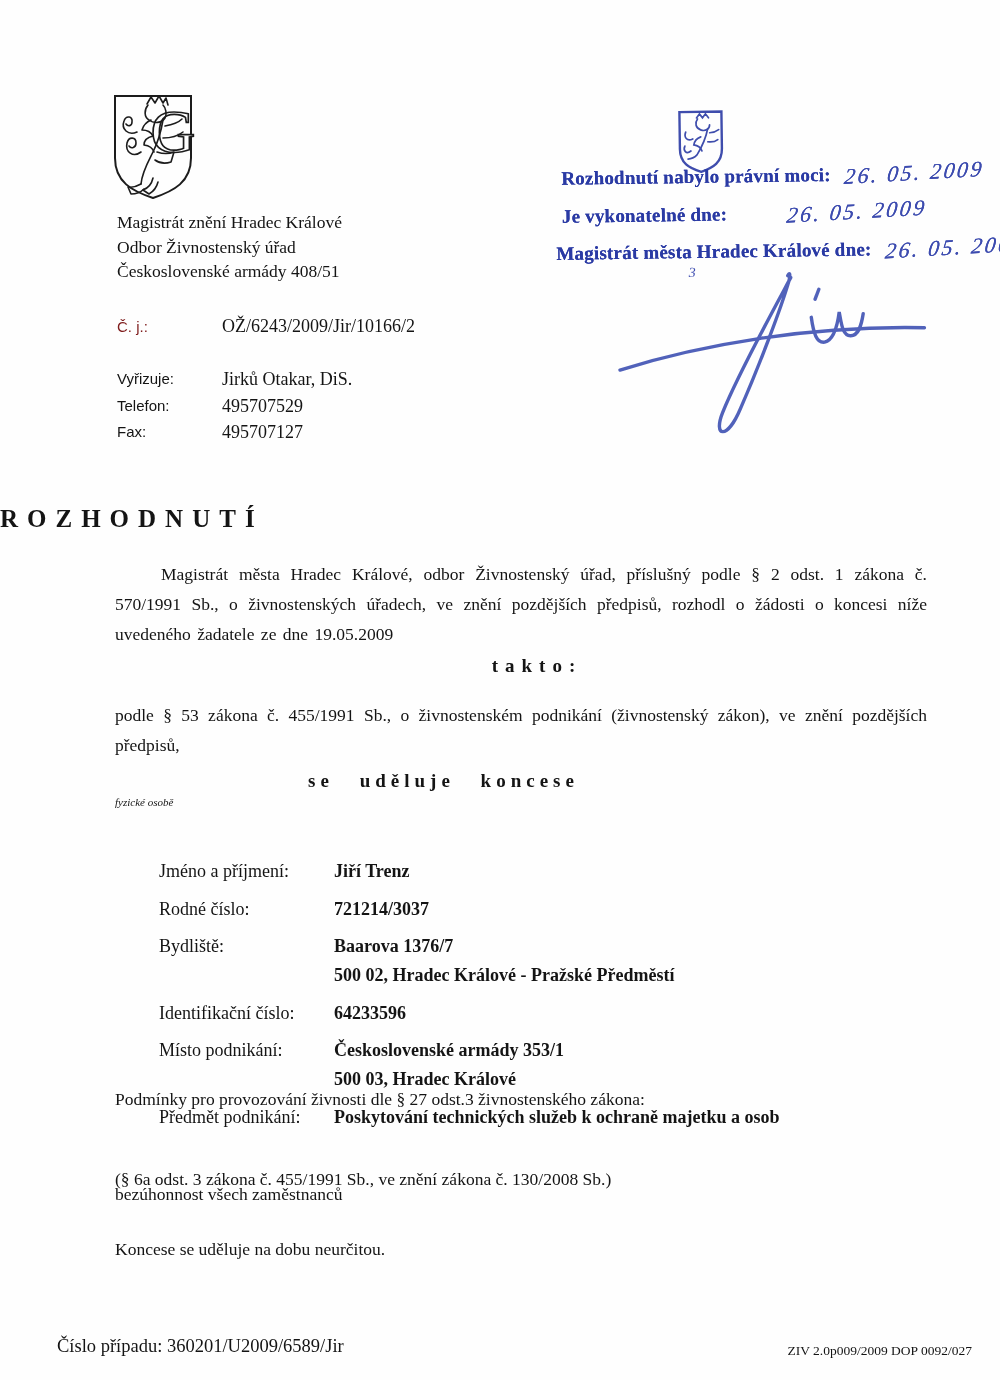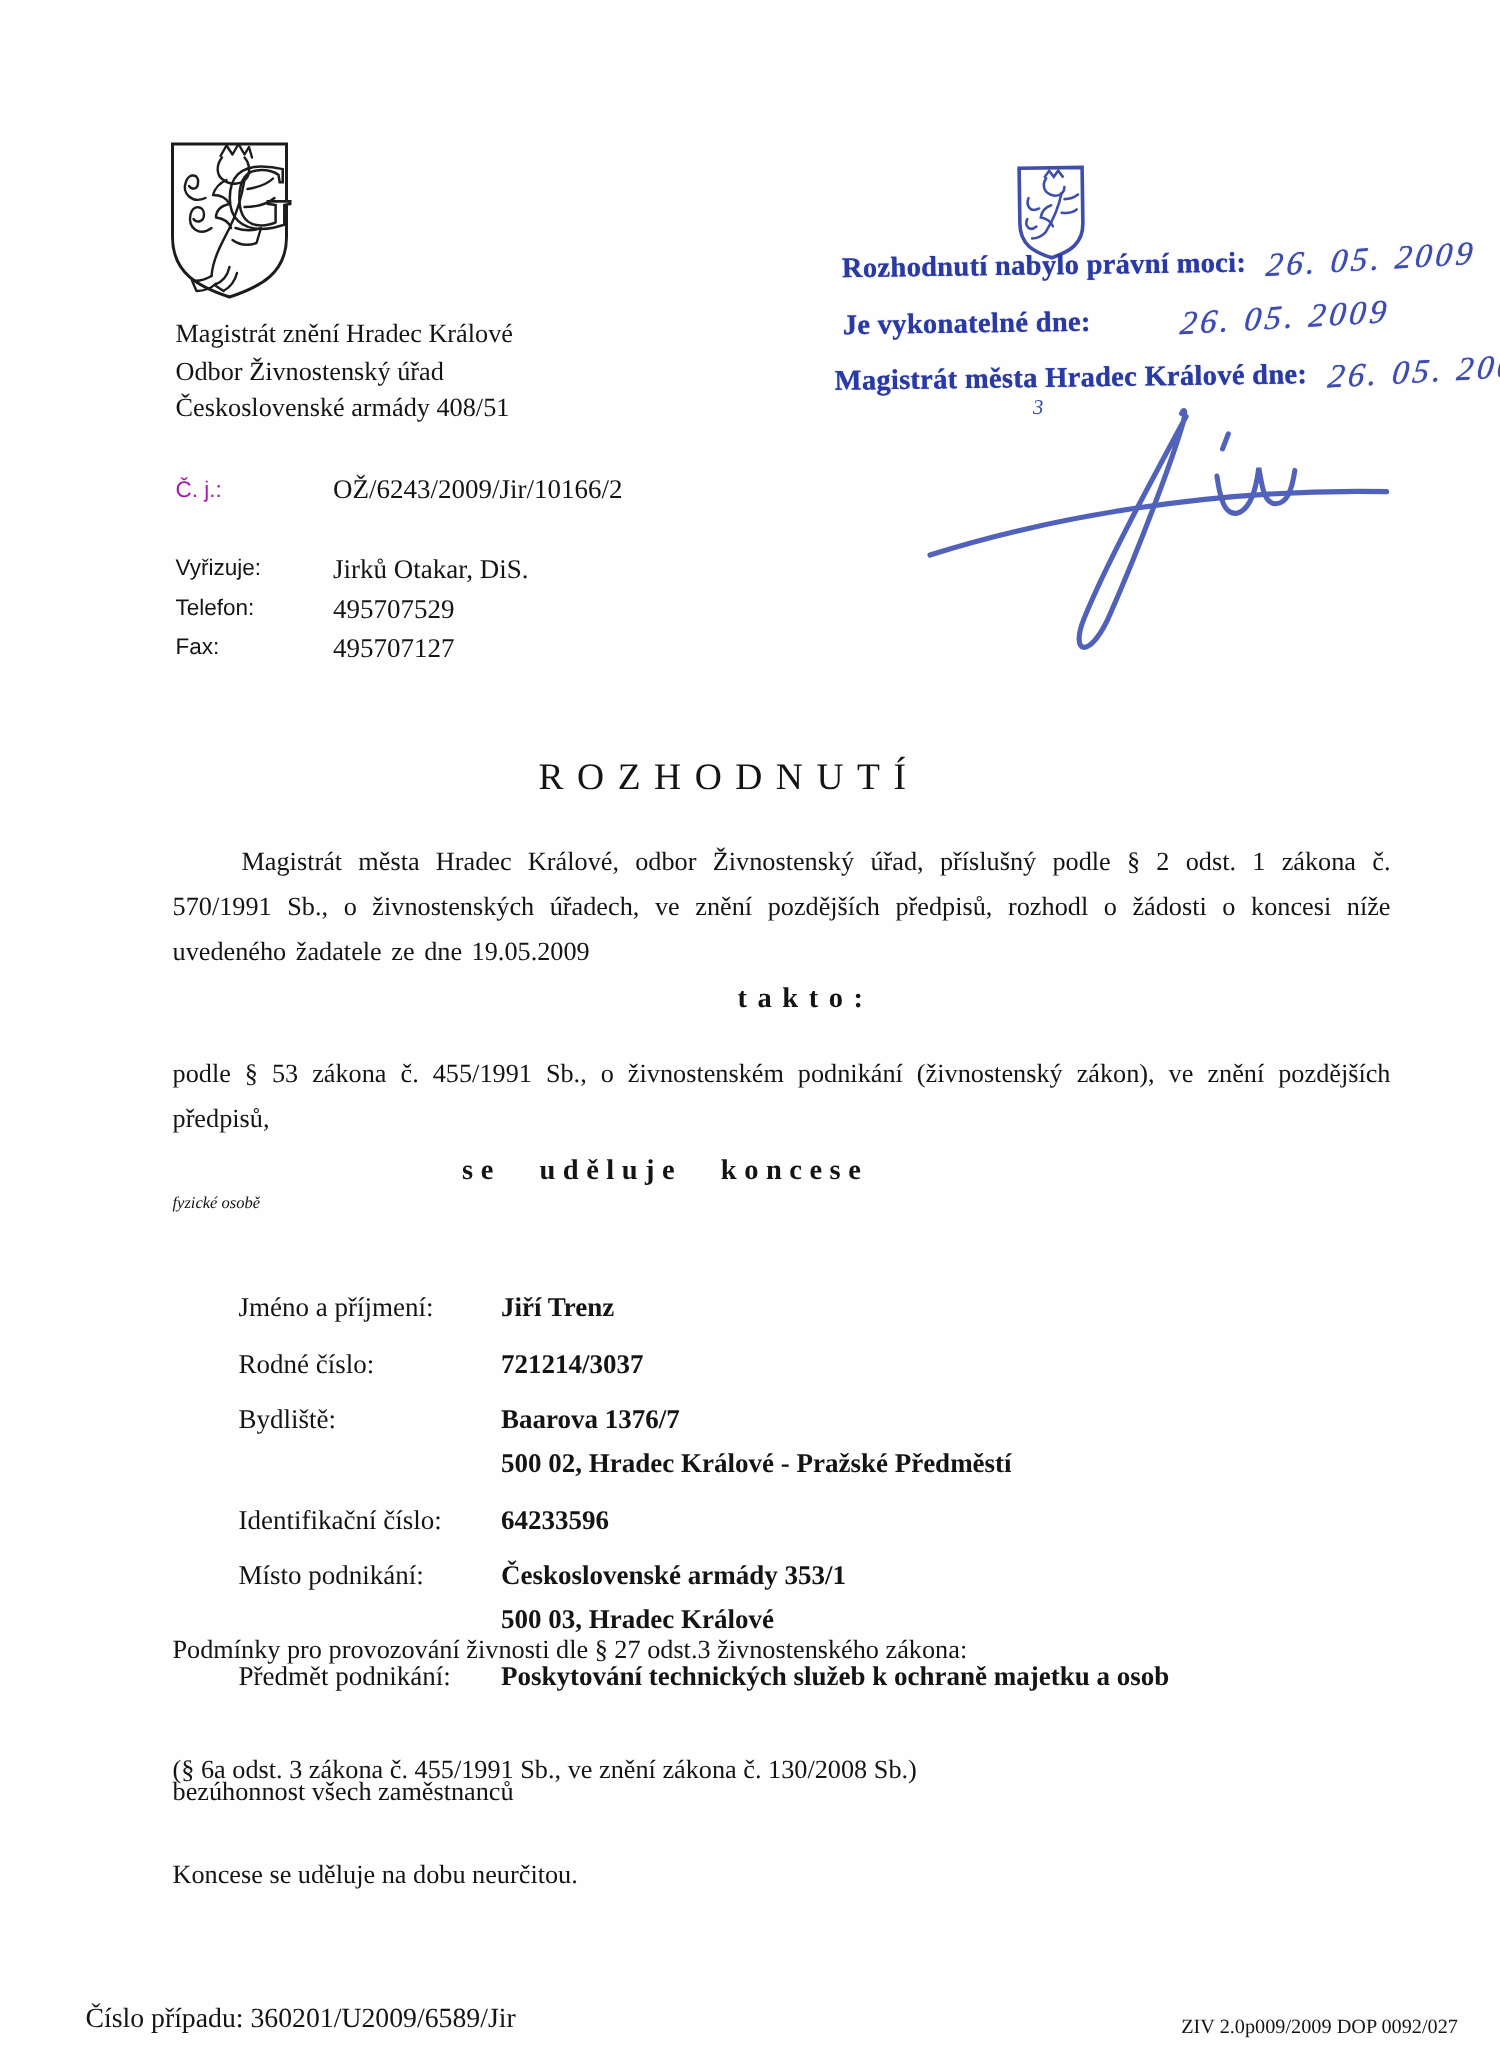--- a/index.html
+++ b/index.html
@@ -10,39 +10,39 @@
     background:#fefefe;
     overflow:hidden;
     font-family:"Liberation Serif", serif;
     color:#141414;
   }
   .abs{position:absolute;}
 
   
   .address{left:117px;top:210px;font-size:17.5px;line-height:24.5px;}
   .ref-row{left:117px;top:318px;width:600px;}
-  .ref-label{font-family:"Liberation Sans", sans-serif;font-size:15px;color:#a21caf;}
+  .ref-label{font-family:"Liberation Sans", sans-serif;font-size:15px;color:#7f1d1d;}
   .ref-value{position:absolute;left:105px;top:-2px;font-size:18px;white-space:nowrap;}
   .contact{left:117px;top:366px;font-size:15px;font-family:"Liberation Sans", sans-serif;line-height:26.5px;}
   .contact .row{position:relative;}
   .contact .val{position:absolute;left:105px;top:0;font-family:"Liberation Serif", serif;font-size:18px;white-space:nowrap;}
 
   
   .stamp{left:548px;top:106px;width:430px;height:240px;transform:rotate(-0.8deg);}
   .stamp-shield{position:absolute;left:130px;top:2px;}
   .stamp-line{position:absolute;font-weight:bold;font-size:19px;color:#2a3aa4;white-space:nowrap;letter-spacing:0.2px;text-shadow:0 0 0.6px #2a3aa4;}
   .stamp-date{font-family:"Liberation Serif", serif;font-weight:normal;font-style:italic;font-size:22px;color:#3d4cb0;letter-spacing:2.5px;display:inline-block;transform:rotate(-2.5deg) skewX(-10deg);margin-left:14px;}
   .l1{left:14px;top:56px;}
   .l2{left:14px;top:94px;}
   .l3{left:8px;top:131px;}
   .stamp-page{position:absolute;left:140px;top:158px;font-size:14px;color:#3d4cb0;font-style:italic;}
   .signature{position:absolute;left:30px;top:150px;}
 
   
-  .title{left:0;top:505px;width:972px;text-align:center;font-size:25px;font-weight:normal;letter-spacing:9px;}
+  .title{left:0;top:505px;width:972px;text-align:left;font-size:25px;font-weight:bold;letter-spacing:9px;}
   .para{left:115px;width:812px;font-size:17.5px;line-height:30px;text-align:justify;word-spacing:2px;}
   .p1{top:559px;text-indent:46px;}
   .takto{left:0;top:655px;width:1000px;text-align:center;font-weight:bold;font-size:19px;letter-spacing:7px;padding-left:37px;}
   .p2{top:700px;}
   .grant{left:0;top:770px;width:887px;text-align:center;font-weight:bold;font-size:19px;letter-spacing:5px;word-spacing:16px;}
   .person-type{left:115px;top:796px;font-size:11px;font-style:italic;}
 
   
   .licensee{left:135px;top:857px;width:800px;font-size:18px;margin-left:24px;}
   .lrow{display:flex;margin-bottom:8.5px;}

